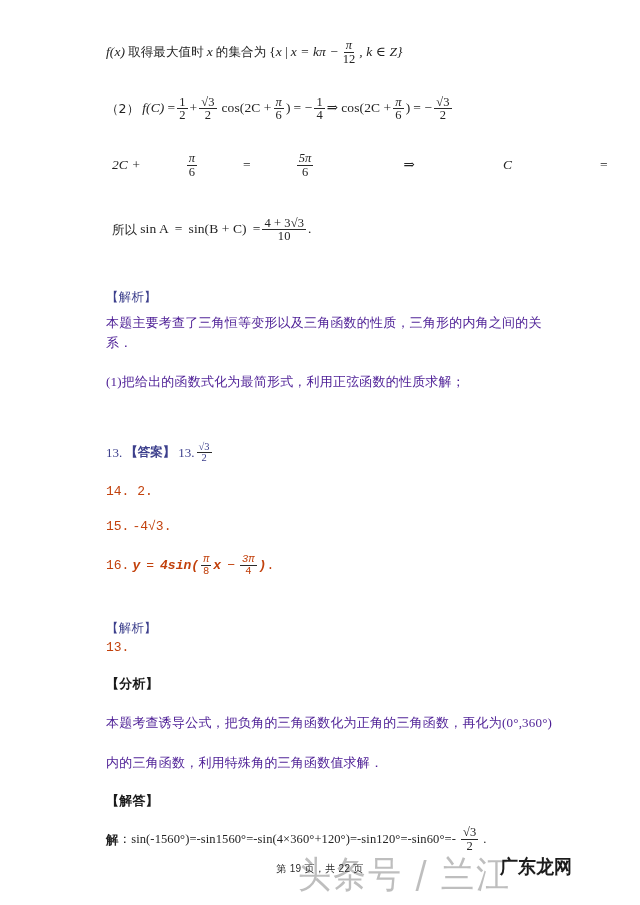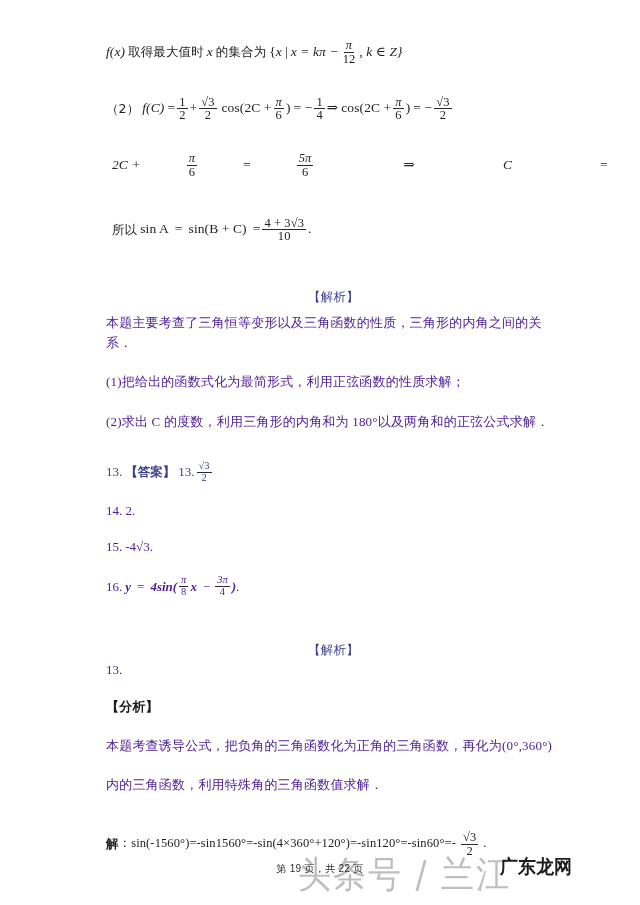--- a/index.html
+++ b/index.html
@@ -71,21 +71,20 @@
     font-size: 13px;
     line-height: 1.5;
     color: #4c1d95;
     letter-spacing: .2px;
   }
   .heading-blue {
     font-family: "DejaVu Sans", "Liberation Sans", sans-serif;
     font-size: 12.5px;
     color: #3c3f8c;
     letter-spacing: .2px;
-    text-align: center;
   }
   .heading-dark {
     font-family: "DejaVu Sans", "Liberation Sans", sans-serif;
     font-size: 13px;
     color: #1a1a1a;
     font-weight: 700;
     letter-spacing: .2px;
   }
   .ansline {
     font-family: "Liberation Serif", "DejaVu Serif", serif;
@@ -93,23 +92,23 @@
     color: #3c3f8c;
     display: flex;
     align-items: center;
   }
   .ansline .brk {
     font-family: "DejaVu Sans", "Liberation Sans", sans-serif;
     font-size: 12.5px;
     font-weight: 700;
   }
   .plainline {
-    font-family: Liberation Serif, serif;
+    font-family: Liberation Mono, monospace;
     font-size: 13px;
-    color: #4c1d95;
+    color: #c2410c;
     display: flex;
     align-items: center;
   }
   .bolditalic { font-weight: 700; font-style: italic; }
   .gap-m  { height: 20px; }
   .gap-l  { height: 30px; }
   .gap-xl { height: 38px; }
 
   
   .footer {
@@ -283,21 +282,20 @@
     <div class="heading-blue">【解析】</div>
     <div style="height:7px;"></div>
     <div class="cjkpara" style="width:448px;">本题主要考查了三角恒等变形以及三角函数的性质，三角形的内角之间的关系．</div>
 
     <div class="gap-m"></div>
 
     <div class="cjkpara">(1)把给出的函数式化为最简形式，利用正弦函数的性质求解；</div>
 
     <div class="gap-m"></div>
 
-    <div class="cjkpara">(2)求出 C 的度数，利用三角形的内角和为 180°以及两角和的正弦公式求解．</div>
 
     <div class="gap-l"></div>
 
     <div class="ansline">
       <span>13.</span>
       <span class="sp2"></span>
       <span class="brk">【答案】</span>
       <span class="sp2"></span>
       <span>13.</span>
       <span class="frac small">
@@ -359,20 +357,21 @@
     <div class="gap-m"></div>
 
     <div class="cjkpara">本题考查诱导公式，把负角的三角函数化为正角的三角函数，再化为(0°,360°)</div>
 
     <div class="gap-m"></div>
 
     <div class="cjkpara">内的三角函数，利用特殊角的三角函数值求解．</div>
 
     <div class="gap-m"></div>
 
+    <div class="heading-dark">【解答】</div>
 
     <div style="height:16px;"></div>
 
     <div class="mathline" style="font-size:12.5px;">
       <span class="cjk" style="font-weight:700;">解</span>
       <span>：</span>
       <span class="up">sin(-1560°)=-sin1560°=-sin(4×360°+120°)=-sin120°=-sin60°=-</span>
       <span class="sp2"></span>
       <span class="frac">
         <span class="num">√3</span>

